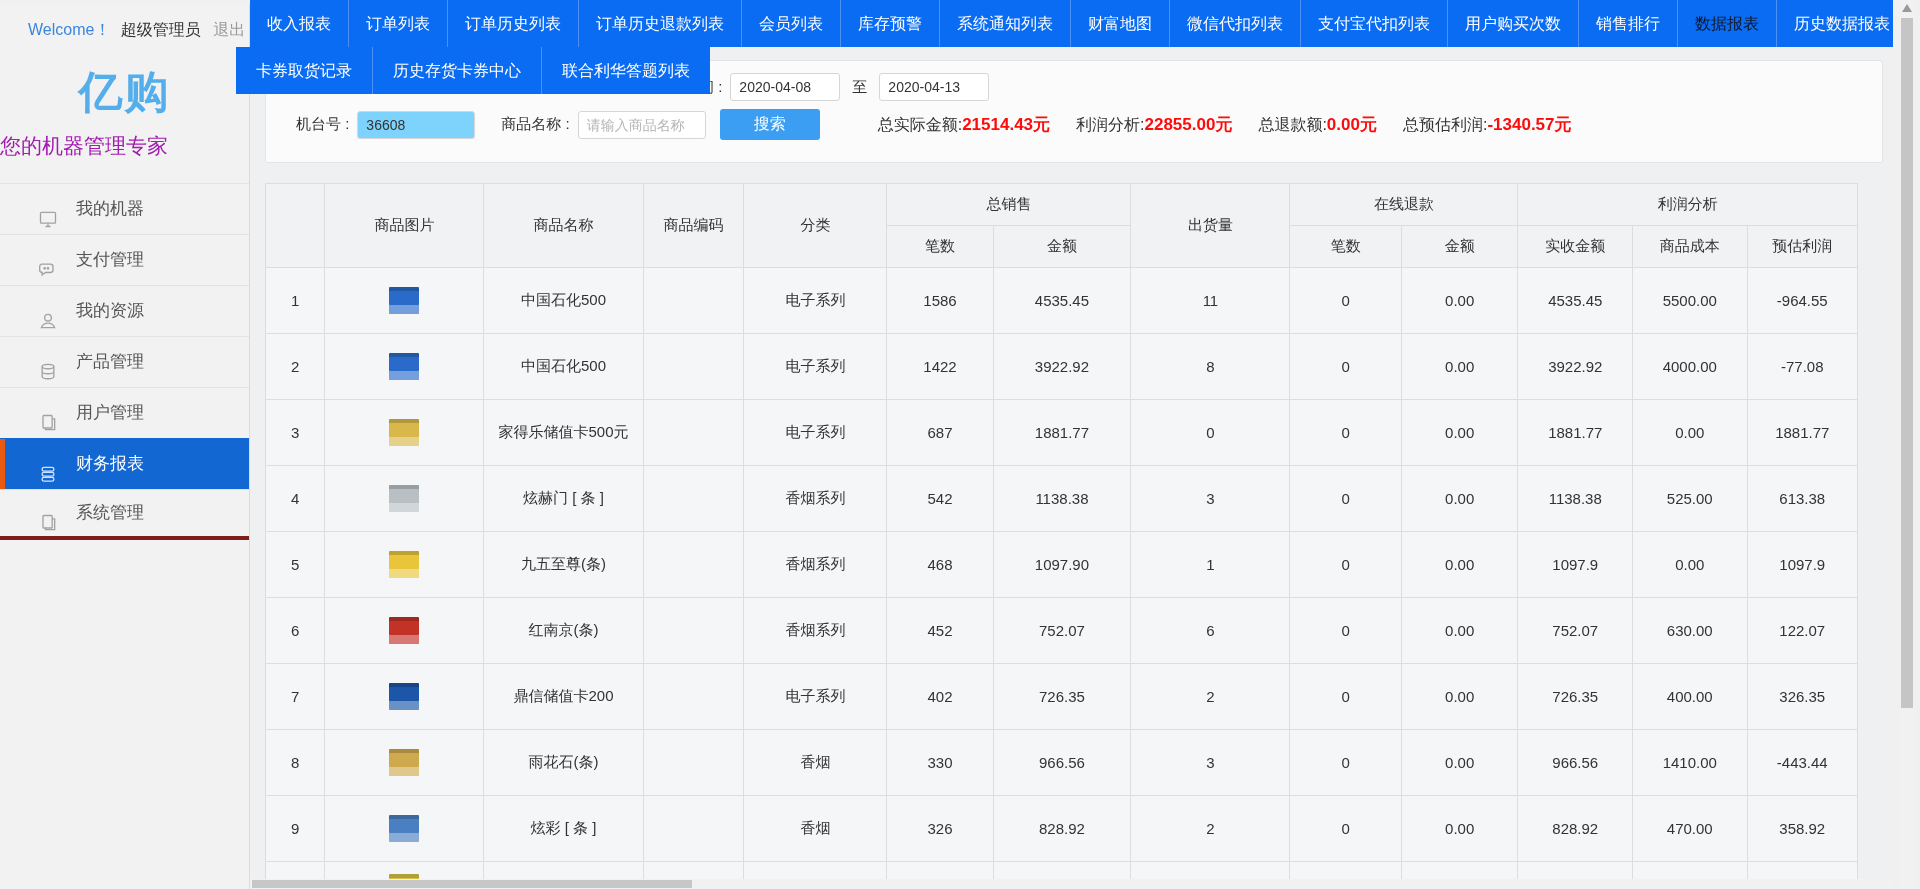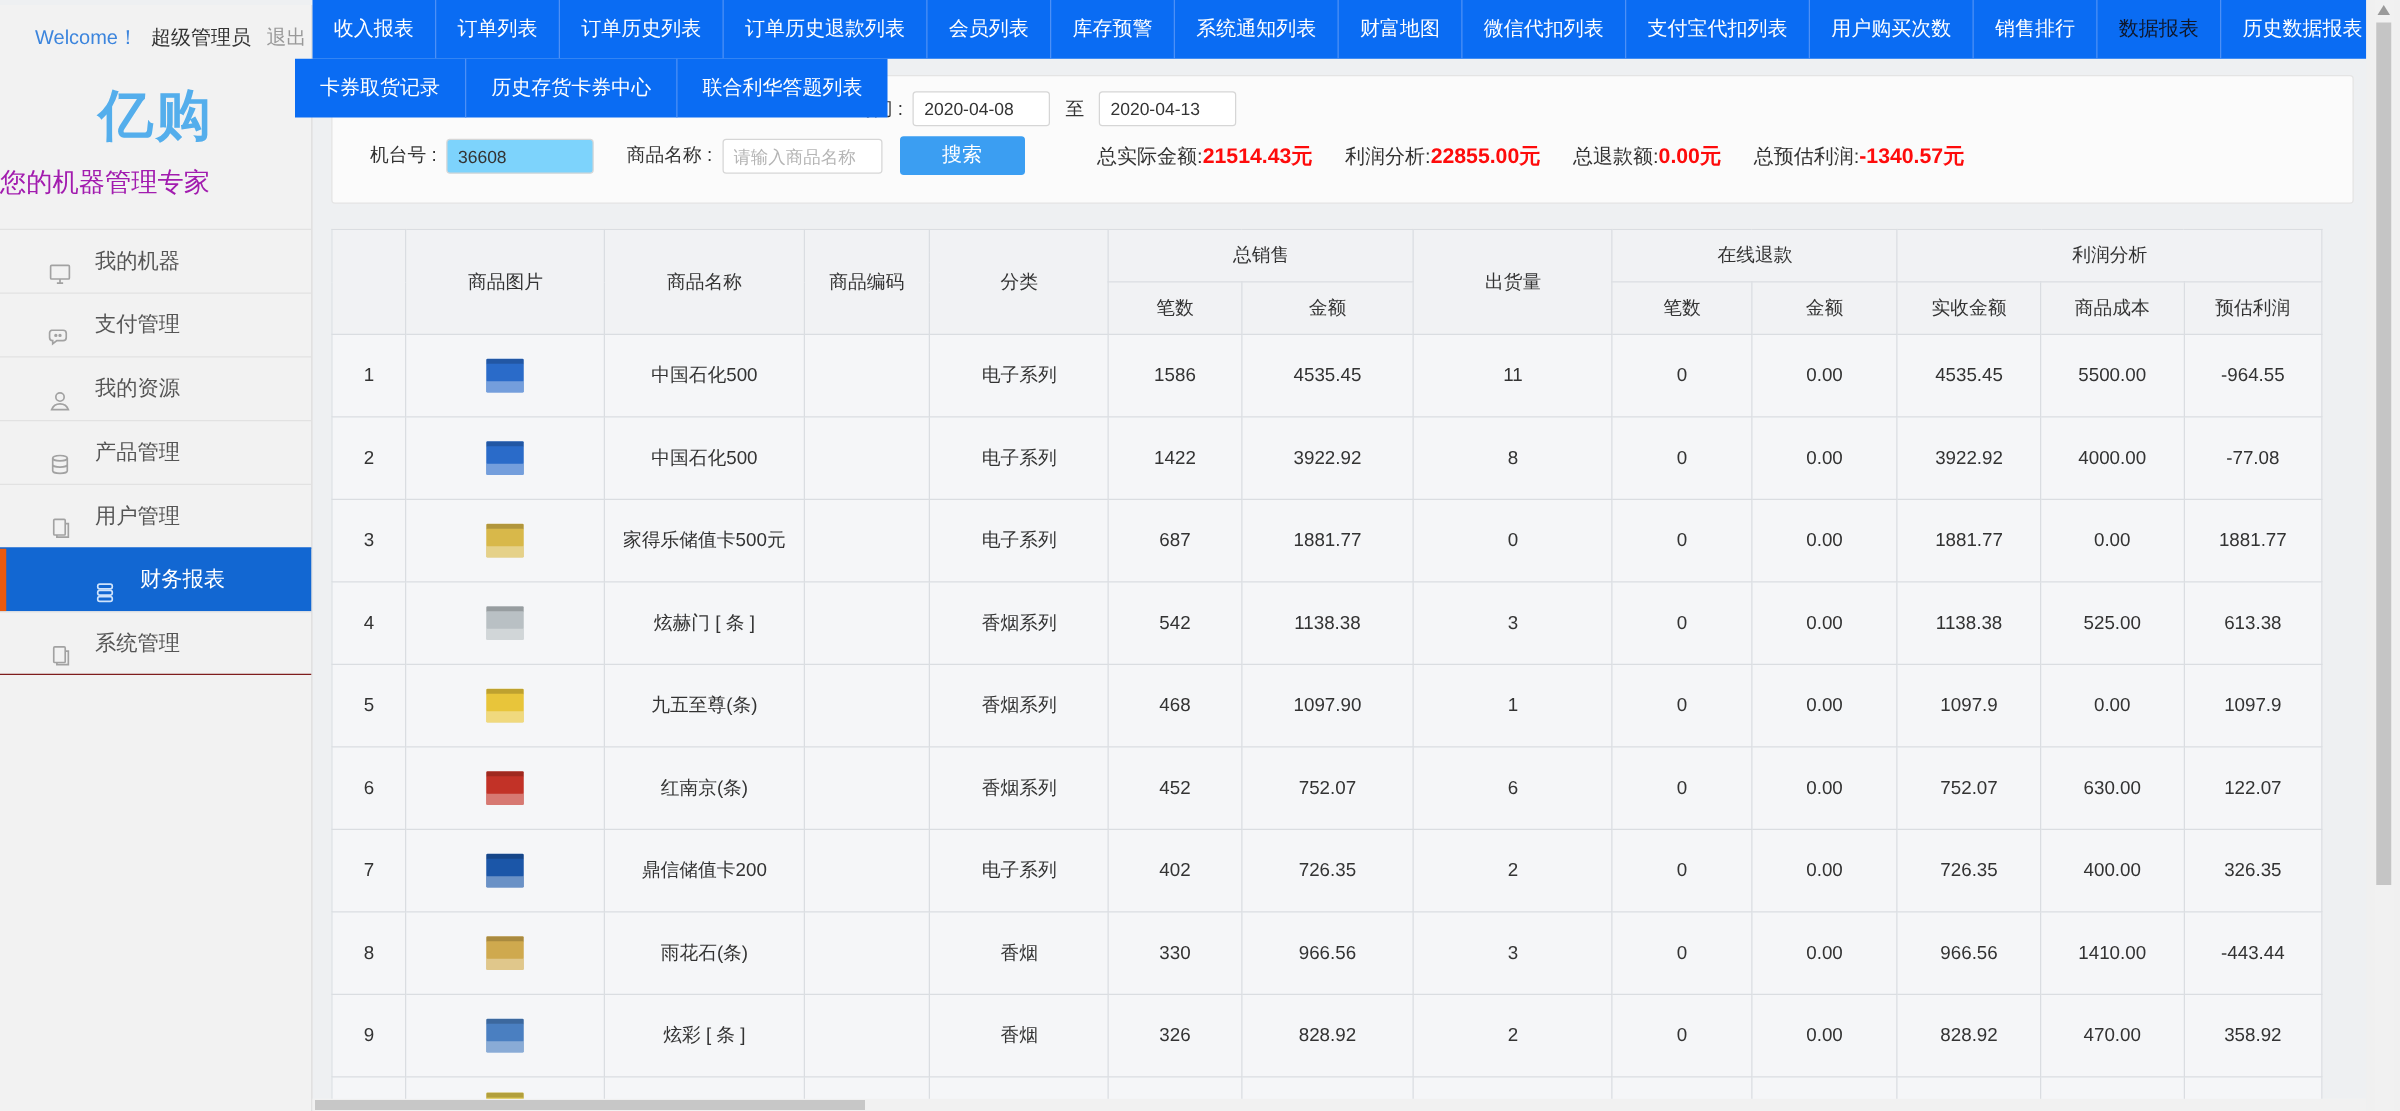--- a/index.html
+++ b/index.html
@@ -13,24 +13,24 @@
   .welcome .w { color:#3c85dd; }
   .welcome .u { color:#333; margin-left:6px; }
   .welcome .q { color:#999; margin-left:8px; cursor:pointer; }
   .logo { margin-top:22px; text-align:center; font-size:44px; font-weight:bold;
     color:#54aeec; letter-spacing:2px; }
   .tagline { margin-top:10px; text-align:left; font-size:21px; color:#a21caf; }
   .menu { list-style:none; position:absolute; top:179px; left:0; width:100%; }
   .menu li { height:51px; line-height:50px; border-top:1px solid #e2e2e2;
     font-size:17px; color:#555; cursor:pointer; position:relative;
     display:flex; align-items:center; }
-  .menu li:last-child { border-bottom:1px solid #7f1d1d; }
+  .menu li:last-child { border-bottom:4px solid #7f1d1d; }
   .menu li .mi { width:20px; height:20px; margin:0 18px 0 38px; flex:0 0 auto; }
   .menu li .mi svg { width:20px; height:20px; stroke:#a2a2a2; fill:none; stroke-width:1.6; }
-  .menu li.active { background:#1267d2; color:#fff; border-top-color:#1267d2;padding-left:36px; }
+  .menu li.active { background:#1267d2; color:#fff; border-top-color:#1267d2; }
   .menu li.active + li { border-top-color:#e2e2e2; }
   .menu li.active::before { content:""; position:absolute; left:0; top:0;
     width:5px; height:100%; background:#e85a10; }
   .menu li.active .mi svg { stroke:#cfe3fb; }
 
   
   .topnav { position:absolute; left:250px; top:0; width:1643px; height:47px;
     background:#0a6cf3; display:flex; z-index:8; }
   .topnav .item { color:#fff; font-size:16px; line-height:47px; padding:0 17px;
     border-right:1px solid #4d90f6; cursor:pointer; white-space:nowrap; }

